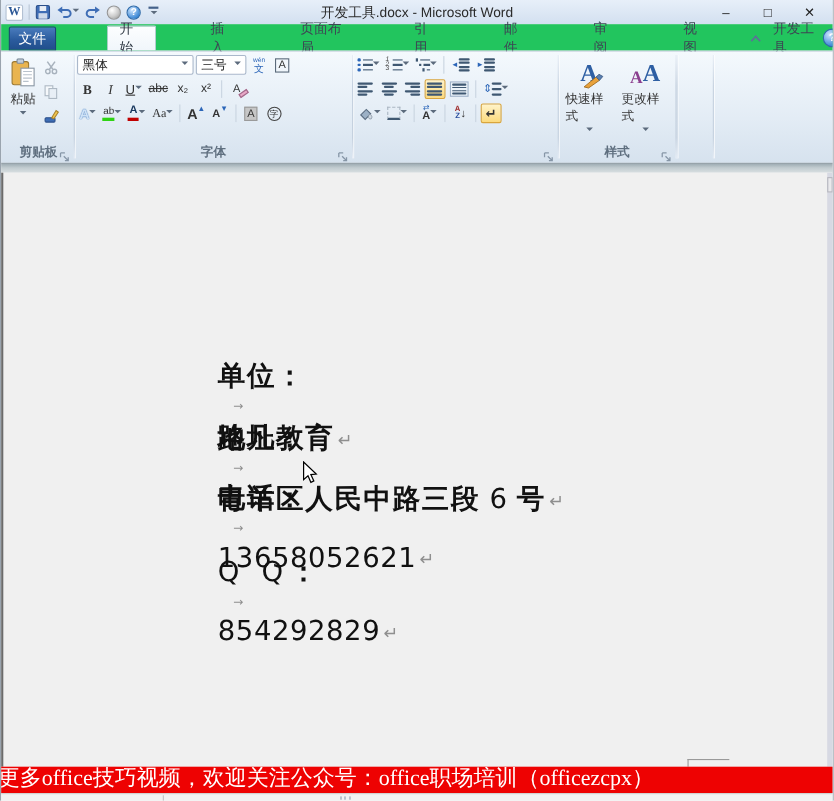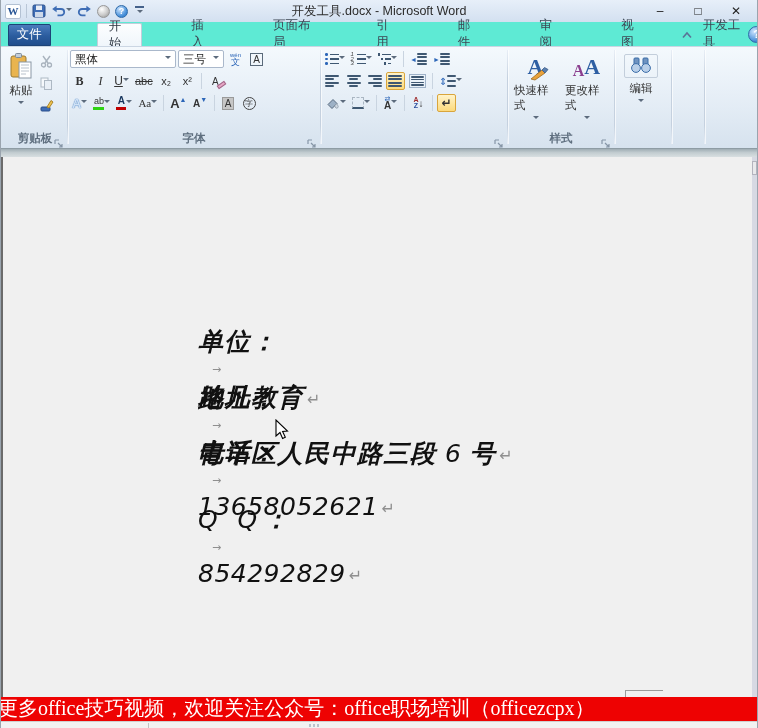--- a/index.html
+++ b/index.html
@@ -19,21 +19,21 @@
   .sphere.blue { background:radial-gradient(circle at 35% 30%,#cfe6ff,#3f8ad6 70%); border:1px solid #2f6aa8;
     color:#fff; font-size:9px; font-weight:bold; }
   .qat-more { display:flex; flex-direction:column; align-items:center; width:13px; }
   .qat-more .bar { width:9px; height:1.5px; background:#44618a; margin-bottom:2px; }
   .cd { width:0; height:0; border:3px solid transparent; border-top:3.5px solid #5c6b7d; }
   .title-text { position:absolute; left:50%; transform:translateX(-50%); top:3px; font-size:12.5px; color:#2b2b2b; white-space:nowrap; }
   .win-controls { position:absolute; right:2px; top:0; height:22px; display:flex; }
   .win-btn { width:38px; height:100%; display:flex; align-items:center; justify-content:center; font-size:12px; color:#222; }
 
   
-  .tabrow { position:absolute; left:0; top:22px; width:100%; height:24px; background:#5eead4; display:flex; align-items:center;gap:38px; }
+  .tabrow { position:absolute; left:0; top:22px; width:100%; height:24px; background:#22c55e; display:flex; align-items:flex-end;gap:38px; }
   .file-tab { margin:1px 8px 0 7px; width:49px; height:22px; border-radius:2px 2px 0 0;
     background:linear-gradient(#4a7cbd,#2b5c9e 55%,#214e8c); border:1px solid #1d4377;
     color:#fff; font-size:12.5px; display:flex; align-items:center; justify-content:center; }
   .tab { height:23px; padding:0 11px; display:flex; align-items:center; font-size:12.5px; color:#3d4754; }
   .tab.active { background:linear-gradient(#fdfeff,#f0f6fb); border:1px solid #c3cedb; border-bottom:none;
     border-radius:2px 2px 0 0; color:#2b3540; }
   .ribbon-collapse { position:absolute; right:62px; top:5px; width:17px; height:15px; display:flex; align-items:center; justify-content:center; }
   .help-partial { position:absolute; right:-8px; top:4px; width:17px; height:17px; border-radius:50%;
     background:radial-gradient(circle at 35% 30%,#cfe6ff,#3f8ad6 70%); border:1px solid #2f6aa8;
     color:#fff; font-size:10px; font-weight:bold; display:flex; align-items:center; justify-content:center; }
@@ -75,21 +75,21 @@
   .redbar { width:10px; height:3px; background:#c00000; margin-top:1px; }
   .shade-a { background:#c6c6c6; border:1px solid #9a9a9a; padding:0 2px; font-size:10px; }
   .circ-z { border:1px solid #444; border-radius:50%; width:13px; height:13px; display:flex; align-items:center; justify-content:center; font-size:8px; }
   .borders-ic { width:12px; height:12px; border:1px dashed #aab6c2; border-bottom:2px solid #3f5872; }
   .effects-a { font-size:13px; font-weight:bold; color:#cfe2f6; text-shadow:0 0 1px #4f83c4,0 0 1px #4f83c4; }
 
   
   .doc { position:absolute; left:0; top:157px; width:100%; height:540px; background:#f0f0f0; border-left:2px solid #6b6b6b; }
   .doc-line { position:absolute; left:195px; white-space:nowrap; font-size:25px; color:#111;
     font-family:"DejaVu Sans","Liberation Sans",sans-serif; }
-  .seg { font-weight:bold; letter-spacing:1.5px;font-style:italic; }
+  .seg { font-weight:bold; letter-spacing:1.5px; }
   .seg.latin { font-weight:normal; letter-spacing:0.5px; }
   .mark { color:#8f8f8f; font-weight:normal; }
   .mark.tab { font-size:11px; vertical-align:middle; margin:0 3px; }
   .mark.para { font-size:16px; margin-left:3px; vertical-align:middle; }
   .right-strip { position:absolute; right:0; top:0; width:5px; height:100%; background:#d7d9e3; }
   .scroll-remnant { position:absolute; right:0; top:4px; width:5px; height:14px; background:#e9e9ec; border:1px solid #b3b3bd; }
   .corner-mark { position:absolute; left:622px; top:533px; width:38px; height:7px;
     border-top:1px solid #9a9a9a; border-left:1px solid #9a9a9a; }
   .cursor { position:absolute; left:272px; top:262px; }
 
@@ -476,34 +476,20 @@
         <span class="cd"></span>
       </div>
       <div class="group-label">样式</div>
       <span class="launcher"><svg width="10" height="10">
             <path d="M1 1 h4 M1 1 v4" stroke="#8696a7" stroke-width="1.2" fill="none"></path>
             <path d="M4 4 L8 8 M8 5 V8 H5" stroke="#8696a7" stroke-width="1.2" fill="none"></path>
           </svg></span>
     </div>
     <div class="gsep"></div>
 
-    <div class="group" style="width:56px">
-      <div class="bigbtn" style="width:48px">
-        <span style="border:1px solid #c3cedb;border-radius:2px;padding:2px 5px">
-          <svg width="22" height="16">
-            <rect x="4" y="1" width="5" height="7" rx="1" fill="#6f93c0" stroke="#3a6ca8"></rect>
-            <rect x="13" y="1" width="5" height="7" rx="1" fill="#6f93c0" stroke="#3a6ca8"></rect>
-            <circle cx="6" cy="11" r="4.4" fill="#b9cfe8" stroke="#3a6ca8"></circle>
-            <circle cx="16" cy="11" r="4.4" fill="#b9cfe8" stroke="#3a6ca8"></circle>
-          </svg>
-        </span>
-        <span>编辑</span>
-        <span class="cd"></span>
-      </div>
-    </div>
     <div class="gsep"></div>
     <div class="gsep" style="margin-left:32px"></div>
   </div>
 
   <div class="ribbon-band"></div>
 
   <div class="doc">
     <div class="doc-line" style="top:168px">
       <span class="seg">单位：</span><span class="mark tab">→</span><span class="seg">路凡教育</span><span class="mark para">↵</span>
     </div>

